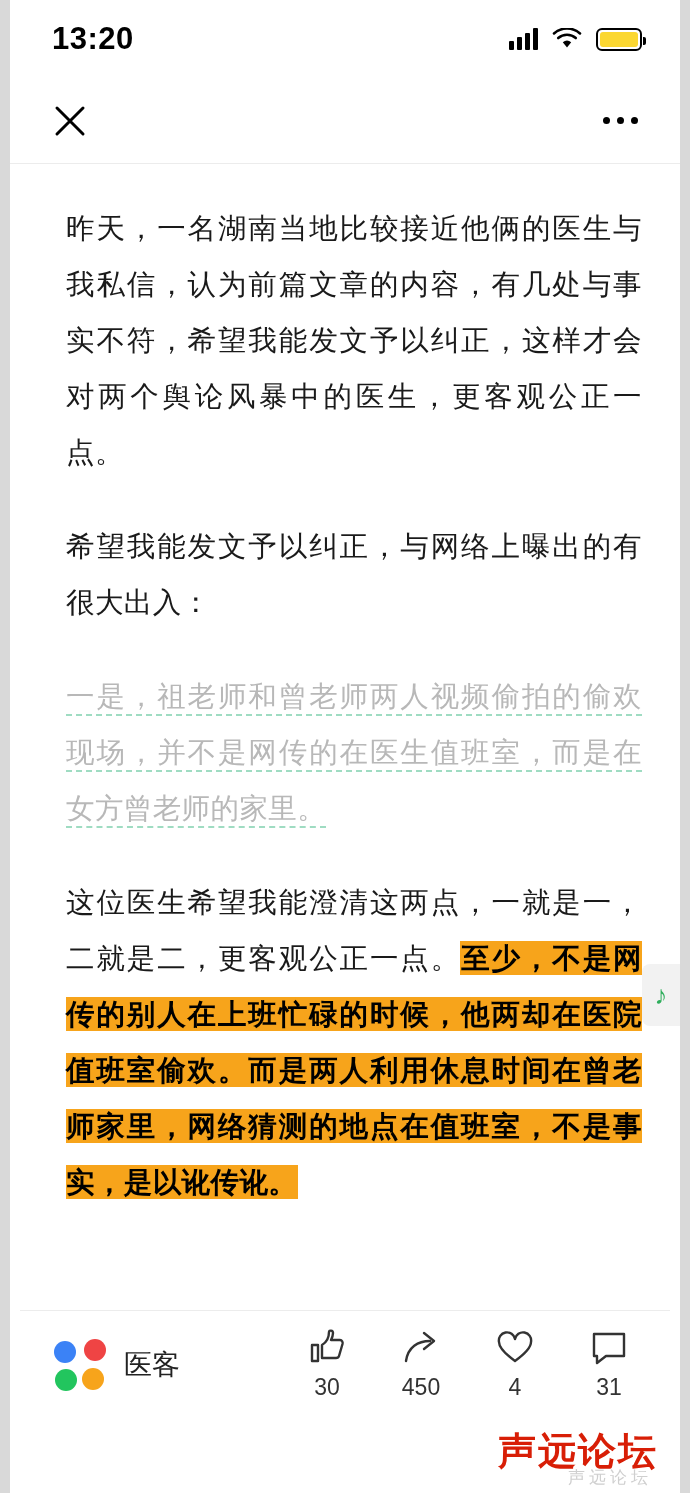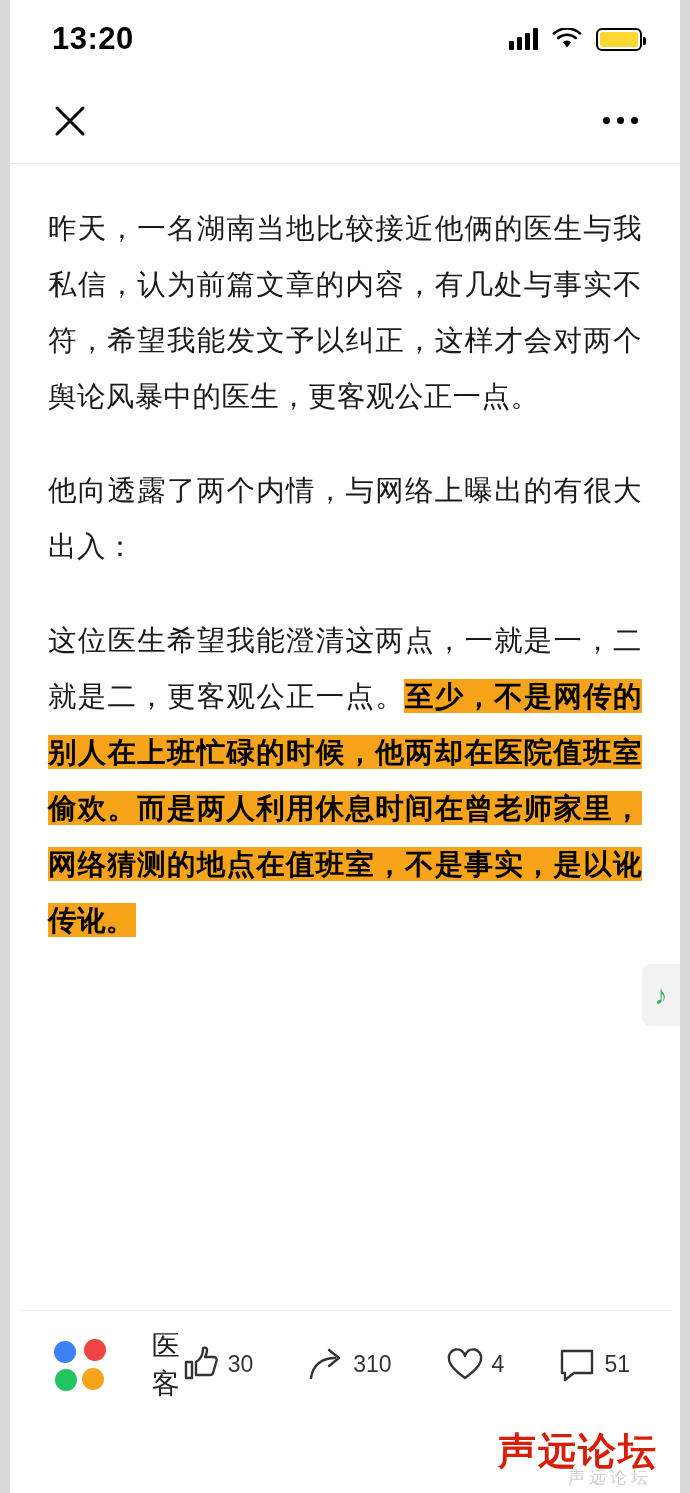--- a/index.html
+++ b/index.html
@@ -104,21 +104,21 @@
     align-items: center;
   }
   .more-icon span {
     width: 7px;
     height: 7px;
     border-radius: 50%;
     background: #000;
   }
   
   .article {
-    padding: 36px 38px 0 38px;
+    padding: 36px 38px 0 56px;
     box-sizing: border-box;
     height: 1216px;
     overflow: hidden;
     position: relative;
   }
   .para {
     font-size: 28.5px;
     line-height: 56px;
     color: #1a1a1a;
     margin: 0 0 38px 0;
@@ -192,21 +192,21 @@
     font-size: 28px;
     color: #222;
   }
   .actions {
     display: flex;
     align-items: center;
     gap: 52px;
   }
   .action {
     display: flex;
-    flex-direction: row;
+    flex-direction: column;
     align-items: center;
     gap: 6px;
   }
   .action svg { display: block; }
   .action-count {
     font-size: 23px;
     color: #333;
   }
   
   .watermark {
@@ -266,22 +266,23 @@
       <span></span>
         <span></span>
         <span></span>
     </div>
   </div>
 
   <div class="article">
 
     <p class="para">昨天，一名湖南当地比较接近他俩的医生与我私信，认为前篇文章的内容，有几处与事实不符，希望我能发文予以纠正，这样才会对两个舆论风暴中的医生，更客观公正一点。</p>
 
-    <p class="para">他向透露了两个内情，与网络上曝出的有很大出入：</p>
-
+    <p class="para">希望我能发文予以纠正，与网络上曝出的有很大出入：</p>
+
+    <p class="para faded"><span class="uline">一是，祖老师和曾老师两人视频偷拍的偷欢现场，并不是网传的在医生值班室，而是在女方曾老师的家里。</span></p>
 
 
     <p class="para"><span>这位医生希望我能澄清这两点，一就是一，二就是二，更客观公正一点。</span><span class="hl">至少，不是网传的别人在上班忙碌的时候，他两却在医院值班室偷欢。而是两人利用休息时间在曾老师家里，网络猜测的地点在值班室，不是事实，是以讹传讹。</span></p>
 
     <div class="music-chip">♪</div>
   </div>
 
   <div class="bottom-bar">
     <div class="account">
       <div class="logo">
@@ -300,35 +301,35 @@
           <path d="M12 17v16H6V17zM16 17c5-3 7-8 7-13 0-2 4-2 4 1 0 3-1 5-2 7h9c2 0 3 2 2.5 4l-3.5 12c-.4 1.4-1.6 2-3 2H16z" fill="none" stroke="#333" stroke-width="2.4" stroke-linejoin="round"></path>
         </svg>
         <div class="action-count">30</div>
       </div>
 
       <div class="action">
         <svg width="42" height="40" viewBox="0 0 42 40">
           <path d="M6 33c2-14 12-20 24-20" fill="none" stroke="#333" stroke-width="2.4" stroke-linecap="round"></path>
           <path d="M24 5l10 8-10 8" fill="none" stroke="#333" stroke-width="2.4" stroke-linejoin="round" stroke-linecap="round"></path>
         </svg>
-        <div class="action-count">310</div>
+        <div class="action-count">450</div>
       </div>
 
       <div class="action">
         <svg width="42" height="40" viewBox="0 0 42 40">
           <path d="M21 33C10 25 5 19 5 14a8 8 0 0 1 16-3 8 8 0 0 1 16 3c0 5-5 11-16 19z" fill="none" stroke="#333" stroke-width="2.4" stroke-linejoin="round"></path>
         </svg>
         <div class="action-count">4</div>
       </div>
 
       <div class="action">
         <svg width="42" height="40" viewBox="0 0 42 40">
           <path d="M6 6h30v22H18l-9 7v-7H6z" fill="none" stroke="#333" stroke-width="2.4" stroke-linejoin="round"></path>
         </svg>
-        <div class="action-count">51</div>
+        <div class="action-count">31</div>
       </div>
 
     </div>
   </div>
 
   <div class="wm-ghost">声远论坛</div>
   <div class="watermark">
     <span class="wm-text">声远论坛</span>
   </div>
 

